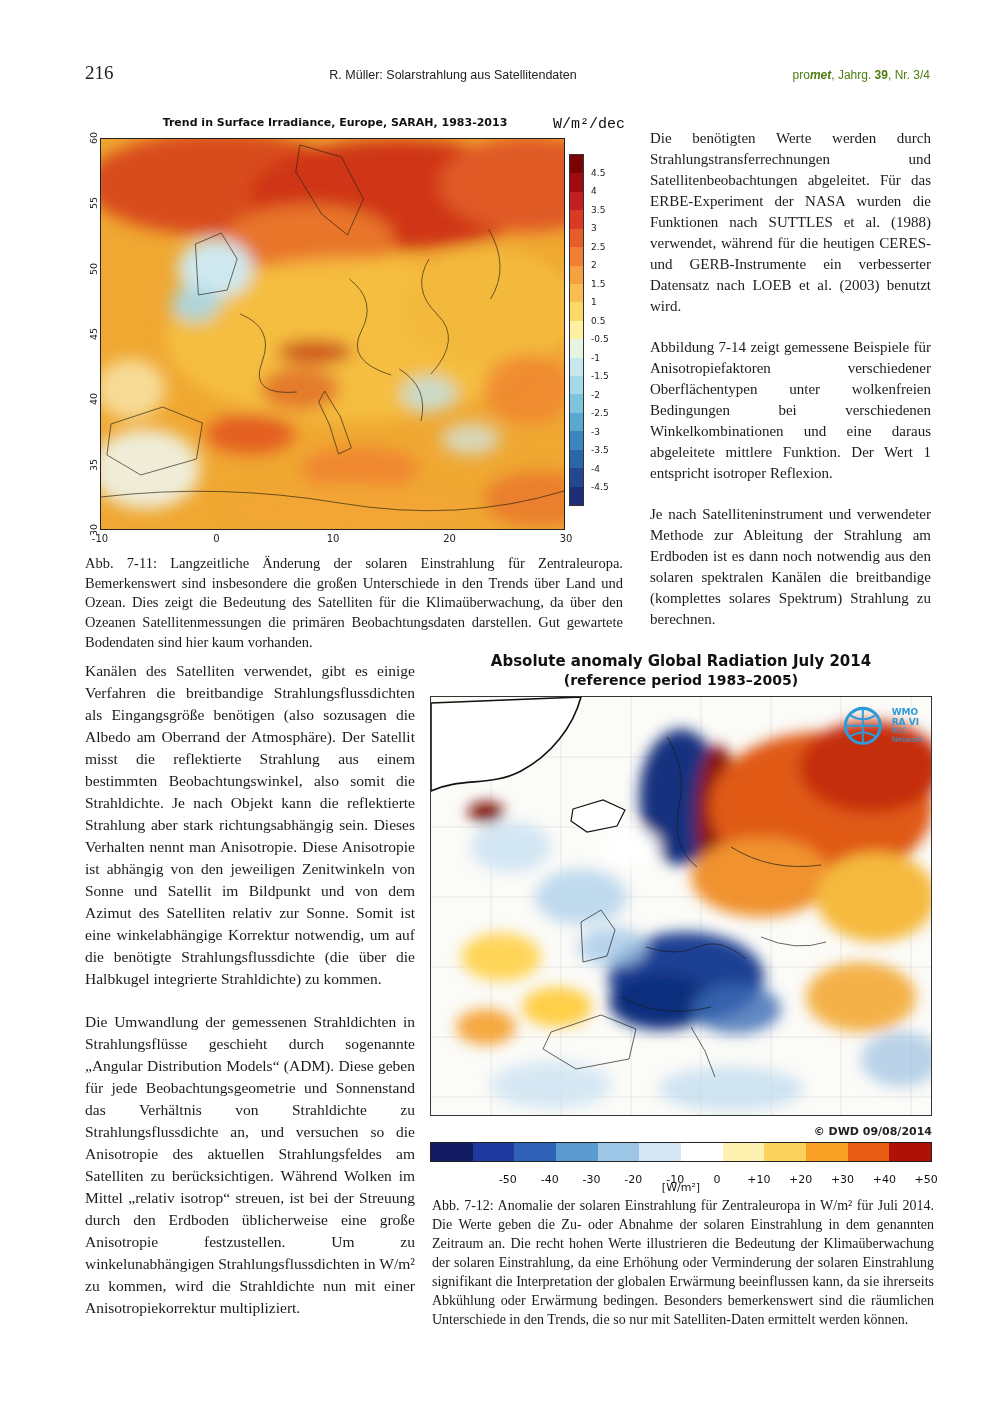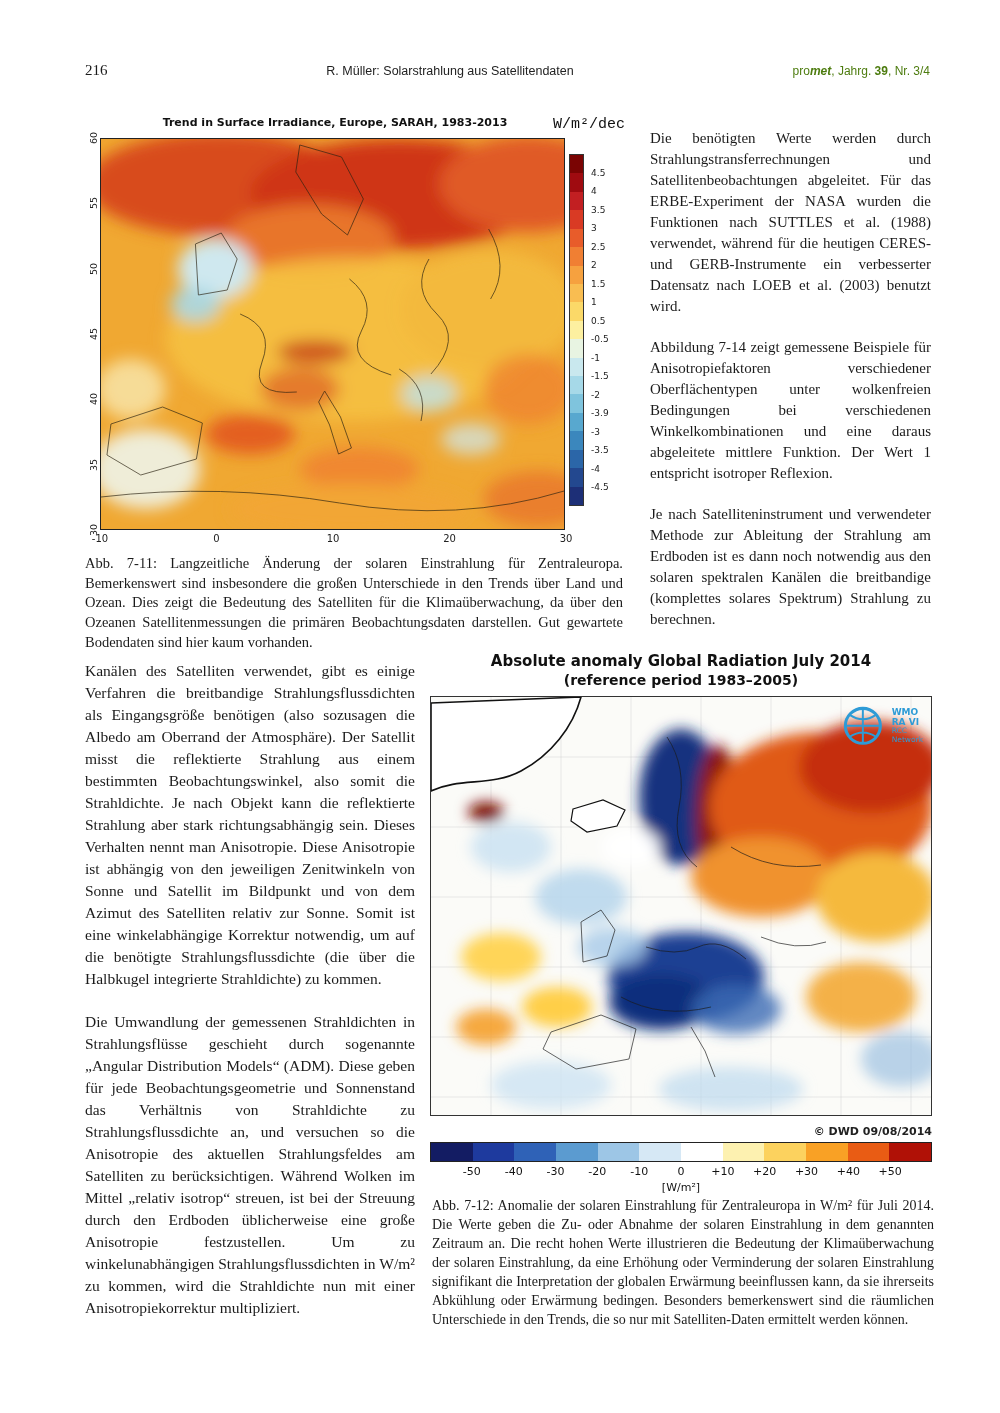--- a/index.html
+++ b/index.html
@@ -2,21 +2,21 @@
 <html><head>
 <meta charset="utf-8">
 <style>
   * { margin:0; padding:0; box-sizing:border-box; }
   html,body { background:#ffffff; }
   body { width:1000px; height:1413px; position:relative; font-family:"Liberation Serif", serif; color:#1b1b1b; }
   .page { position:absolute; inset:0; background:#ffffff; overflow:hidden; }
 
   
   .header { position:absolute; top:62px; left:85px; width:845px; display:flex; align-items:baseline; }
-  .pagenum { font-size:15px; }
+  .pagenum { font-size:19px; }
   .head-center { flex:1; text-align:center; font-family:"Liberation Sans", sans-serif; font-size:12.5px; color:#222; }
   .head-right { font-family:"Liberation Sans", sans-serif; font-size:12px; color:#4d7c0f; white-space:nowrap; }
   .head-right b { font-weight:bold; }
   .head-right i { font-style:italic; font-weight:bold; }
 
   
   .fig1 { position:absolute; left:85px; top:116px; width:540px; }
   .fig1-titlebar { position:relative; height:16px; }
   .fig1-title { position:absolute; left:20px; right:60px; text-align:center; font-family:"DejaVu Sans", sans-serif; font-weight:bold; font-size:11px; color:#111; }
   .fig1-unit { position:absolute; right:0; top:0; font-family:Liberation Mono, monospace; font-size:15px; color:#111; }
@@ -51,21 +51,21 @@
   .fig2-map { margin-top:8px; width:502px; height:420px; border:1px solid #333; position:relative; overflow:hidden; background:#fbfbf8; }
   .fig2-map svg { display:block; width:100%; height:100%; }
   .wmo-logo { position:absolute; top:7px; right:8px; display:flex; align-items:center; gap:7px; }
   .wmo-text { font-family:"DejaVu Sans", sans-serif; color:#2e9bd6; line-height:1.1; }
   .wmo-text .l1 { font-size:9px; font-weight:bold; }
   .wmo-text .l2 { font-size:7.5px; }
   .fig2-credit { text-align:right; font-family:"DejaVu Sans", sans-serif; font-size:11px; font-weight:bold; color:#222; margin-top:9px; height:14px; }
   .fig2-cb { margin-top:3px; height:20px; border:1px solid #222; display:flex; }
   .fig2-cb i { flex:1; display:block; }
   .fig2-labels { position:relative; height:14px; margin-top:3px; }
-  .fig2-labels .tick { position:absolute; top:0; transform:translateX(-50%); font:11px "DejaVu Sans", sans-serif; color:#111; }
+  .fig2-labels .tick { position:absolute; top:8px; transform:translateX(-50%); font:11px "DejaVu Sans", sans-serif; color:#111;margin-left:36px; }
   .fig2-unit { text-align:center; font-family:"DejaVu Sans", sans-serif; font-size:11px; color:#111; margin-top:2px; }
 </style>
 </head>
 <body>
 
 <div class="page">
 
   <header class="header">
     <span class="pagenum">216</span>
     <span class="head-center">R. Müller: Solarstrahlung aus Satellitendaten</span>
@@ -159,21 +159,21 @@
             <span class="tick" style="top: 21.0526%;">3</span>
             <span class="tick" style="top: 26.3158%;">2.5</span>
             <span class="tick" style="top: 31.5789%;">2</span>
             <span class="tick" style="top: 36.8421%; text-align: center;">1.5</span>
             <span class="tick" style="top: 42.1053%;">1</span>
             <span class="tick" style="top: 47.3684%;">0.5</span>
             <span class="tick" style="top: 52.6316%;">-0.5</span>
             <span class="tick" style="top: 57.8947%;">-1</span>
             <span class="tick" style="top: 63.1579%;">-1.5</span>
             <span class="tick" style="top: 68.4211%;">-2</span>
-            <span class="tick" style="top: 73.6842%;">-3.9</span>
+            <span class="tick" style="top: 73.6842%;">-2.5</span>
             <span class="tick" style="top: 78.9474%;">-3</span>
             <span class="tick" style="top: 84.2105%;">-3.5</span>
             <span class="tick" style="top: 89.4737%;">-4</span>
             <span class="tick" style="top: 94.7368%;">-4.5</span>
           </div>
       </div>
     </div>
     <div class="fig1-xaxis">
         <span class="tick" style="left: 0%;">-10</span>
         <span class="tick" style="left: 25%;">0</span>

